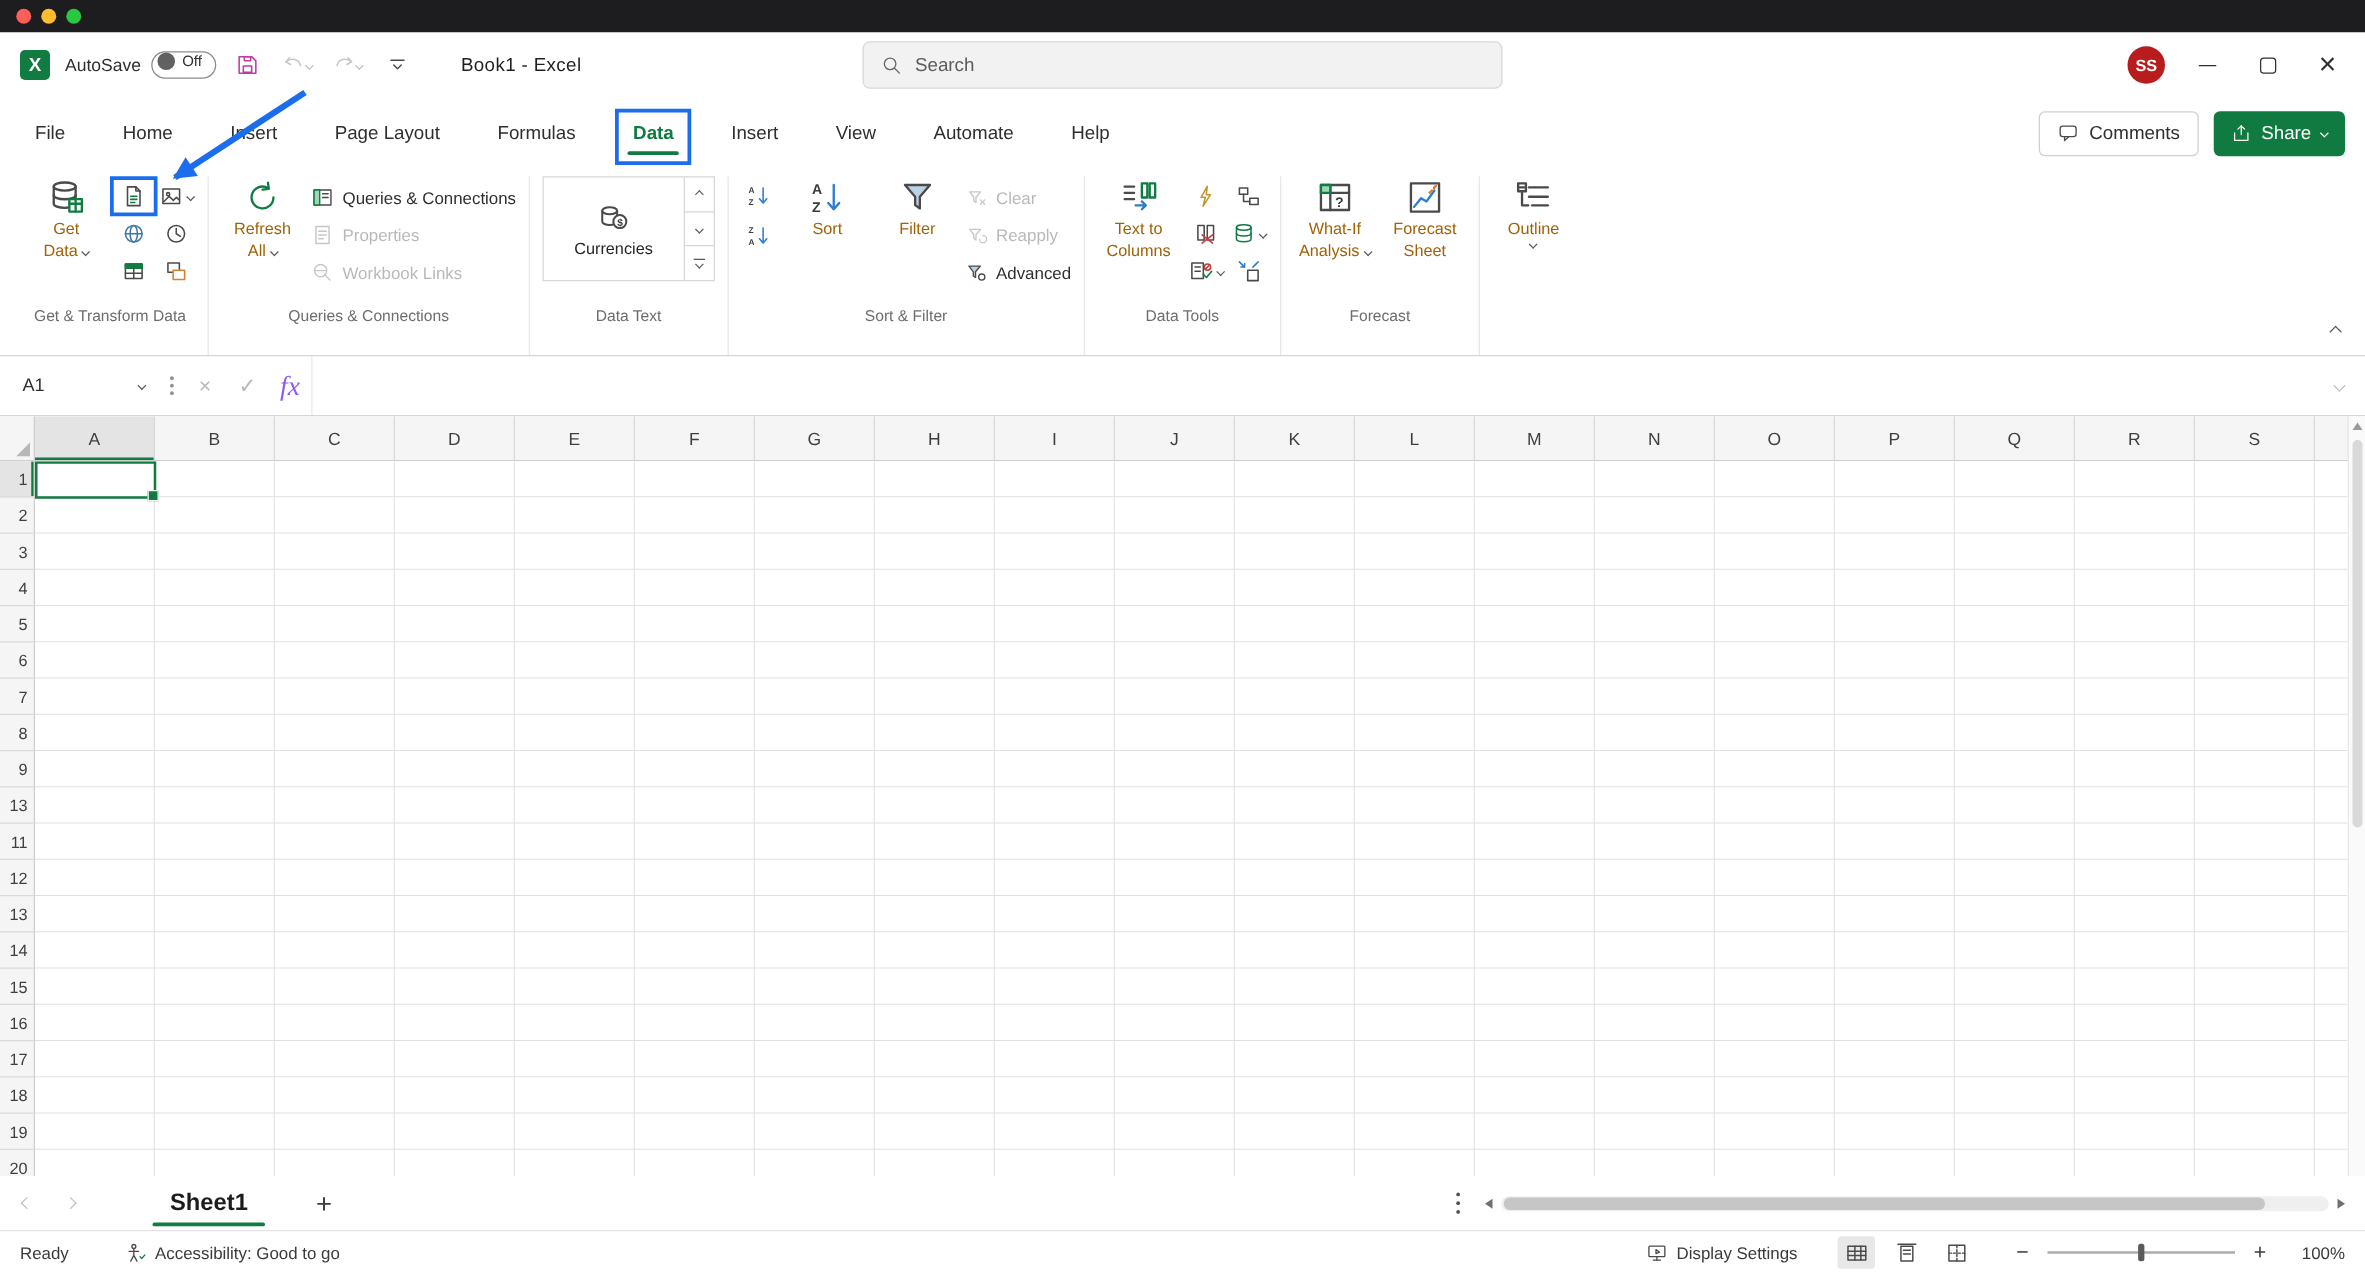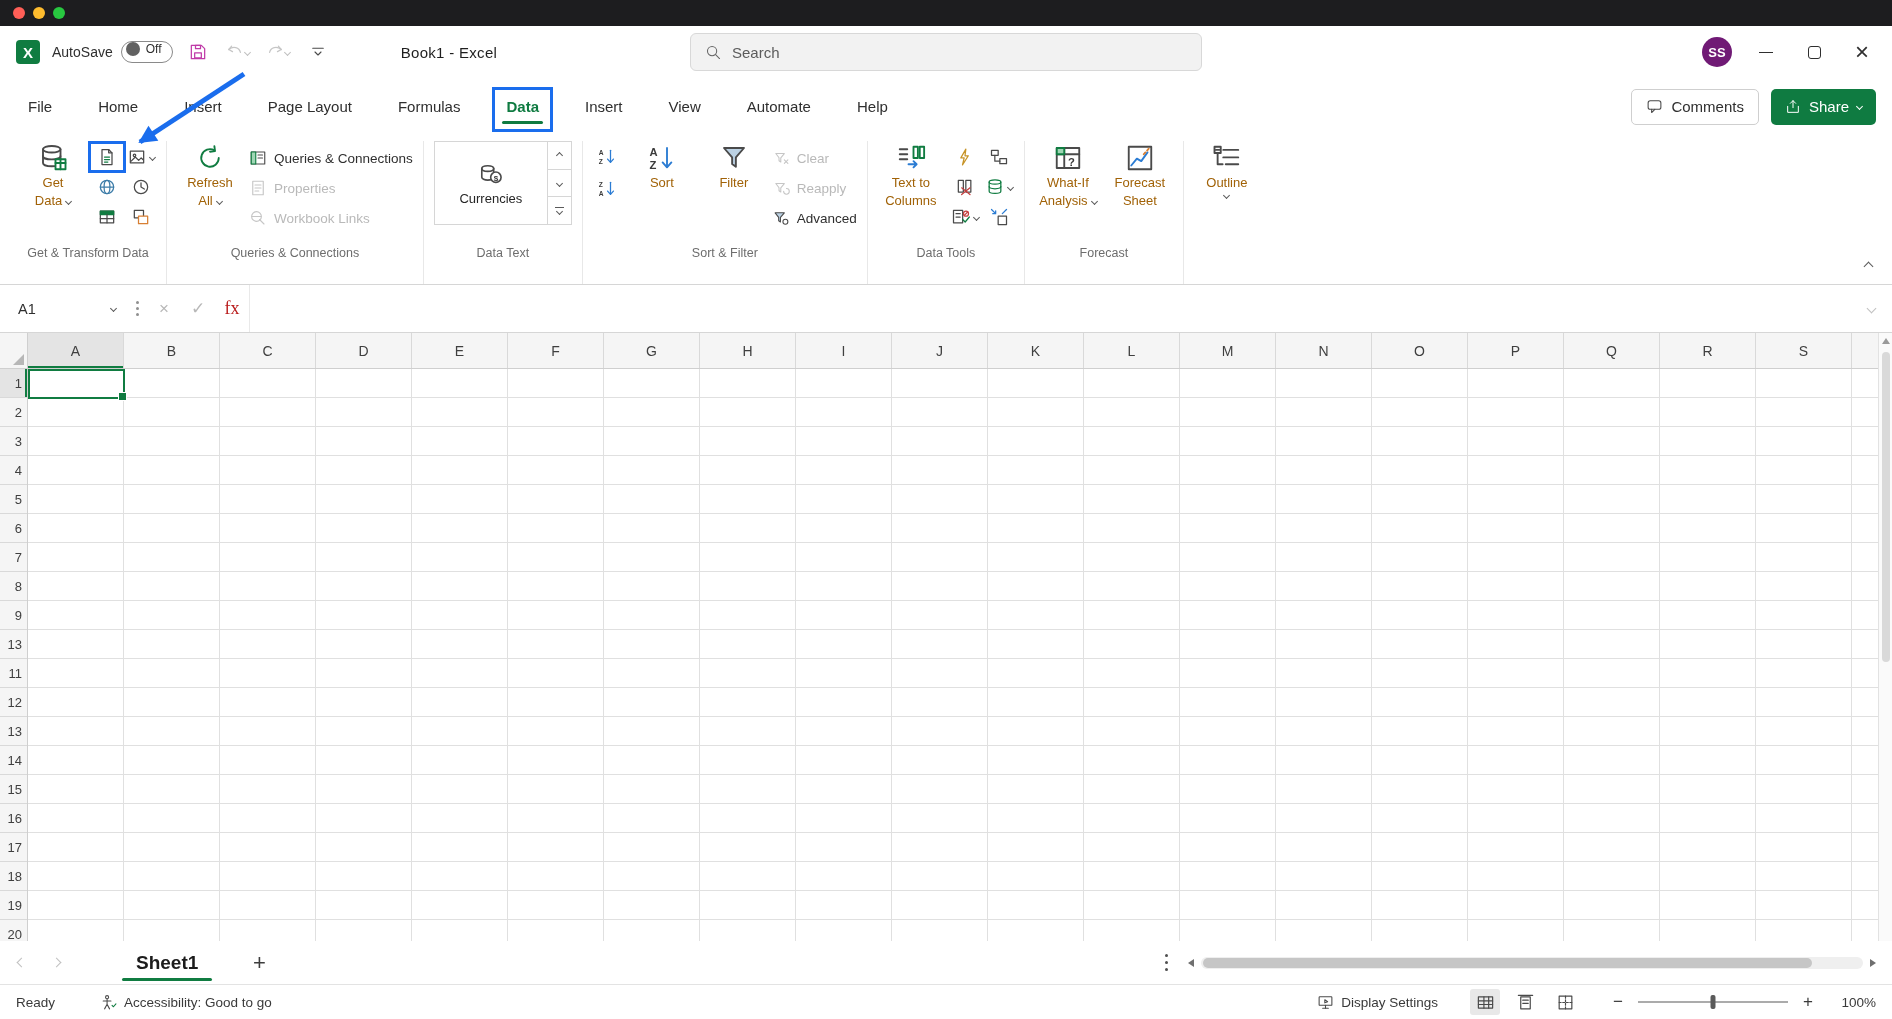--- a/index.html
+++ b/index.html
@@ -12,25 +12,25 @@
 .tl.red{background:#ff5f57}.tl.yellow{background:#febc2e}.tl.green{background:#28c840}
 
 
 .qat{height:52px;display:flex;align-items:center;padding:0 16px;position:relative;flex:0 0 auto;background:#fff}
 .xlogo{width:24px;height:24px;background:#107c41;border-radius:4px;color:#fff;font-weight:bold;font-size:15px;display:flex;align-items:center;justify-content:center}
 .autosave{font-size:14px;color:#2f2f2f;margin-left:12px}
 .toggle{width:52px;height:22px;border:1px solid #8a8a8a;border-radius:11px;background:#fff;display:flex;align-items:flex-start;gap:6px;padding:0 4px;margin-left:8px;cursor:pointer}
 .knob{width:14px;height:14px;border-radius:50%;background:#616161}
 .toggle-label{font-size:12px;color:#2f2f2f}
 .qbtn{width:30px;height:30px;display:flex;align-items:center;justify-content:center;margin-left:10px}
-.title{font-size:15px;color:#1f1f1f;margin-left:68px;letter-spacing:.3px;white-space:nowrap}
+.title{font-size:15px;color:#1f1f1f;margin-left:36px;letter-spacing:.3px;white-space:nowrap}
 .search{position:absolute;left:50%;transform:translateX(-50%);top:7px;width:512px;height:38px;background:#f2f2f2;border:1px solid #d8d8d8;border-radius:6px;display:flex;align-items:center;gap:10px;padding:0 14px}
 .search-text{font-size:15px;color:#5c5c5c}
 .qright{margin-left:auto;display:flex;align-items:center;gap:20px}
-.avatar{width:30px;height:30px;border-radius:50%;background:#701a75;color:#fff;font-size:13px;font-weight:bold;display:flex;align-items:center;justify-content:center}
+.avatar{width:30px;height:30px;border-radius:50%;background:#b91c1c;color:#fff;font-size:13px;font-weight:bold;display:flex;align-items:center;justify-content:center}
 .winbtn{width:28px;height:28px;display:flex;align-items:center;justify-content:center}
 .min-glyph{width:14px;border-top:1.8px solid #2f2f2f}
 .max-glyph{width:13px;height:13px;border:1.8px solid #2f2f2f;border-radius:3px}
 .close-glyph{font-size:24px;line-height:1;color:#2f2f2f}
 
 
 .tabsrow{height:57px;display:flex;align-items:center;padding:0 16px;flex:0 0 auto;background:#fff}
 .rtabs{display:flex;align-items:center;gap:42px;padding-left:10px}
 .rtab{font-size:15px;color:#2f2f2f;position:relative;padding:6px 2px;white-space:nowrap;cursor:pointer}
 .rtab.active{color:#0f7b41;font-weight:bold}
@@ -74,21 +74,21 @@
 .garrow:last-child{border-bottom:none}
 .more{display:flex;flex-direction:column;align-items:center;gap:1px}
 .more .bar{width:9px;border-top:1.5px solid #5a5a5a}
 
 
 .fbar{height:48px;border-bottom:1px solid #d6d6d6;display:flex;align-items:center;flex:0 0 auto;background:#fff}
 .namebox{width:128px;height:100%;display:flex;align-items:center;justify-content:space-between;padding:0 12px 0 18px;font-size:14.5px;color:#2f2f2f;cursor:pointer}
 .dots3{display:flex;flex-direction:column;gap:3px;padding:0 8px}
 .dots3 i{width:3px;height:3px;border-radius:50%;background:#8f8f8f}
 .fbtn{width:34px;height:100%;display:flex;align-items:center;justify-content:center;font-size:17px;color:#b8b8b8;cursor:pointer}
-.fbtn.fx{font-family:"Liberation Serif",serif;font-size:18px;color:#b91c1c}
+.fbtn.fx{font-family:"Liberation Serif",serif;font-style:italic;font-size:22px;color:#8b5cf6}
 .finput{flex:1;height:100%;border-left:1px solid #e9e9e9;display:flex;align-items:center;padding:0 10px;font-size:14px;color:#222}
 .fexpand{width:42px;height:100%;display:flex;align-items:center;justify-content:center;cursor:pointer}
 
 
 .gridarea{flex:1;display:grid;grid-template-columns:28px 1fr 14px;grid-template-rows:36px 1fr;overflow:hidden}
 .corner{background:#f5f5f5;border-right:1px solid #cfcfcf;border-bottom:1px solid #cfcfcf;position:relative;cursor:pointer}
 .corner::after{content:'';position:absolute;right:3px;bottom:3px;width:0;height:0;border-left:11px solid transparent;border-bottom:11px solid #b7b7b7}
 .colheads{display:flex;background:#f5f5f5;border-bottom:1px solid #cfcfcf;overflow:hidden}
 .colh{flex:0 0 96px;display:flex;align-items:center;justify-content:center;font-size:14px;color:#3f3f3f;border-right:1px solid #d9d9d9;cursor:pointer}
 .colh.sel{background:#e4e4e4;box-shadow:inset 0 -2px 0 #107c41}

